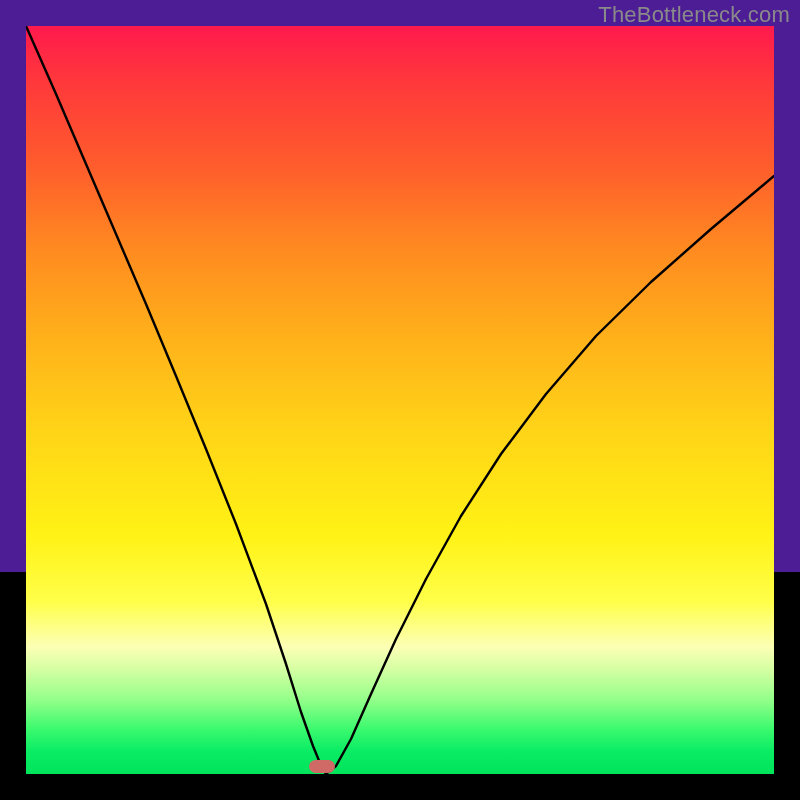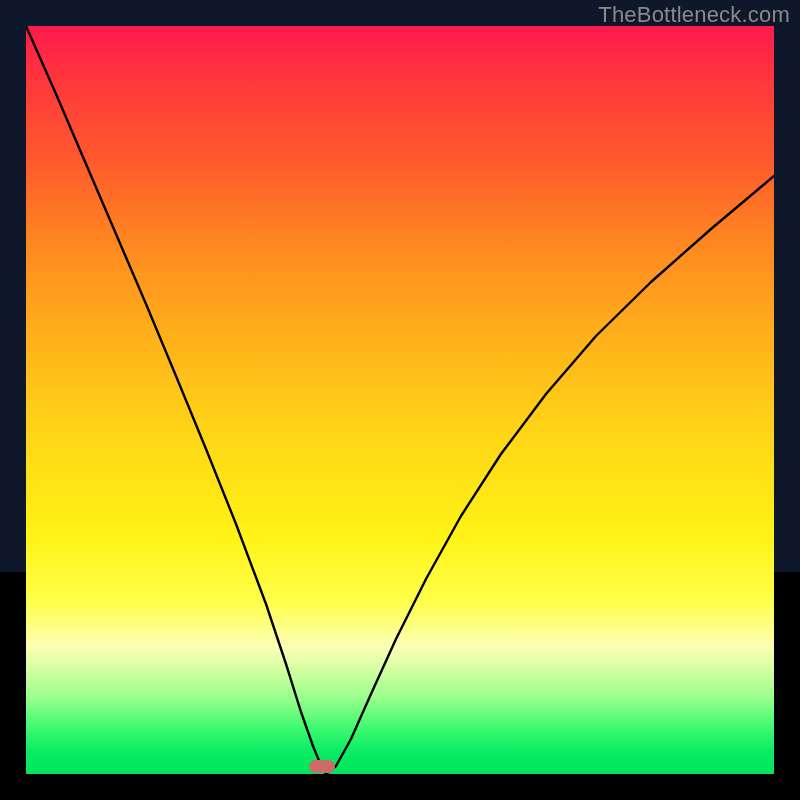--- a/index.html
+++ b/index.html
@@ -9,21 +9,21 @@
     height: 800px;
     background: #000000;
     overflow: hidden;
   }
   .frame {
     position: absolute;
     top: 0;
     left: 0;
     width: 800px;
     height: 572px;
-    background: #0f172a;
+    background: #4c1d95;
     text-align: center;
   }
   .gradient-area {
     position: absolute;
     top: 26px;
     left: 26px;
     width: 748px;
     height: 748px;
     background: linear-gradient(to bottom,
       #ff1a4d 0%,

